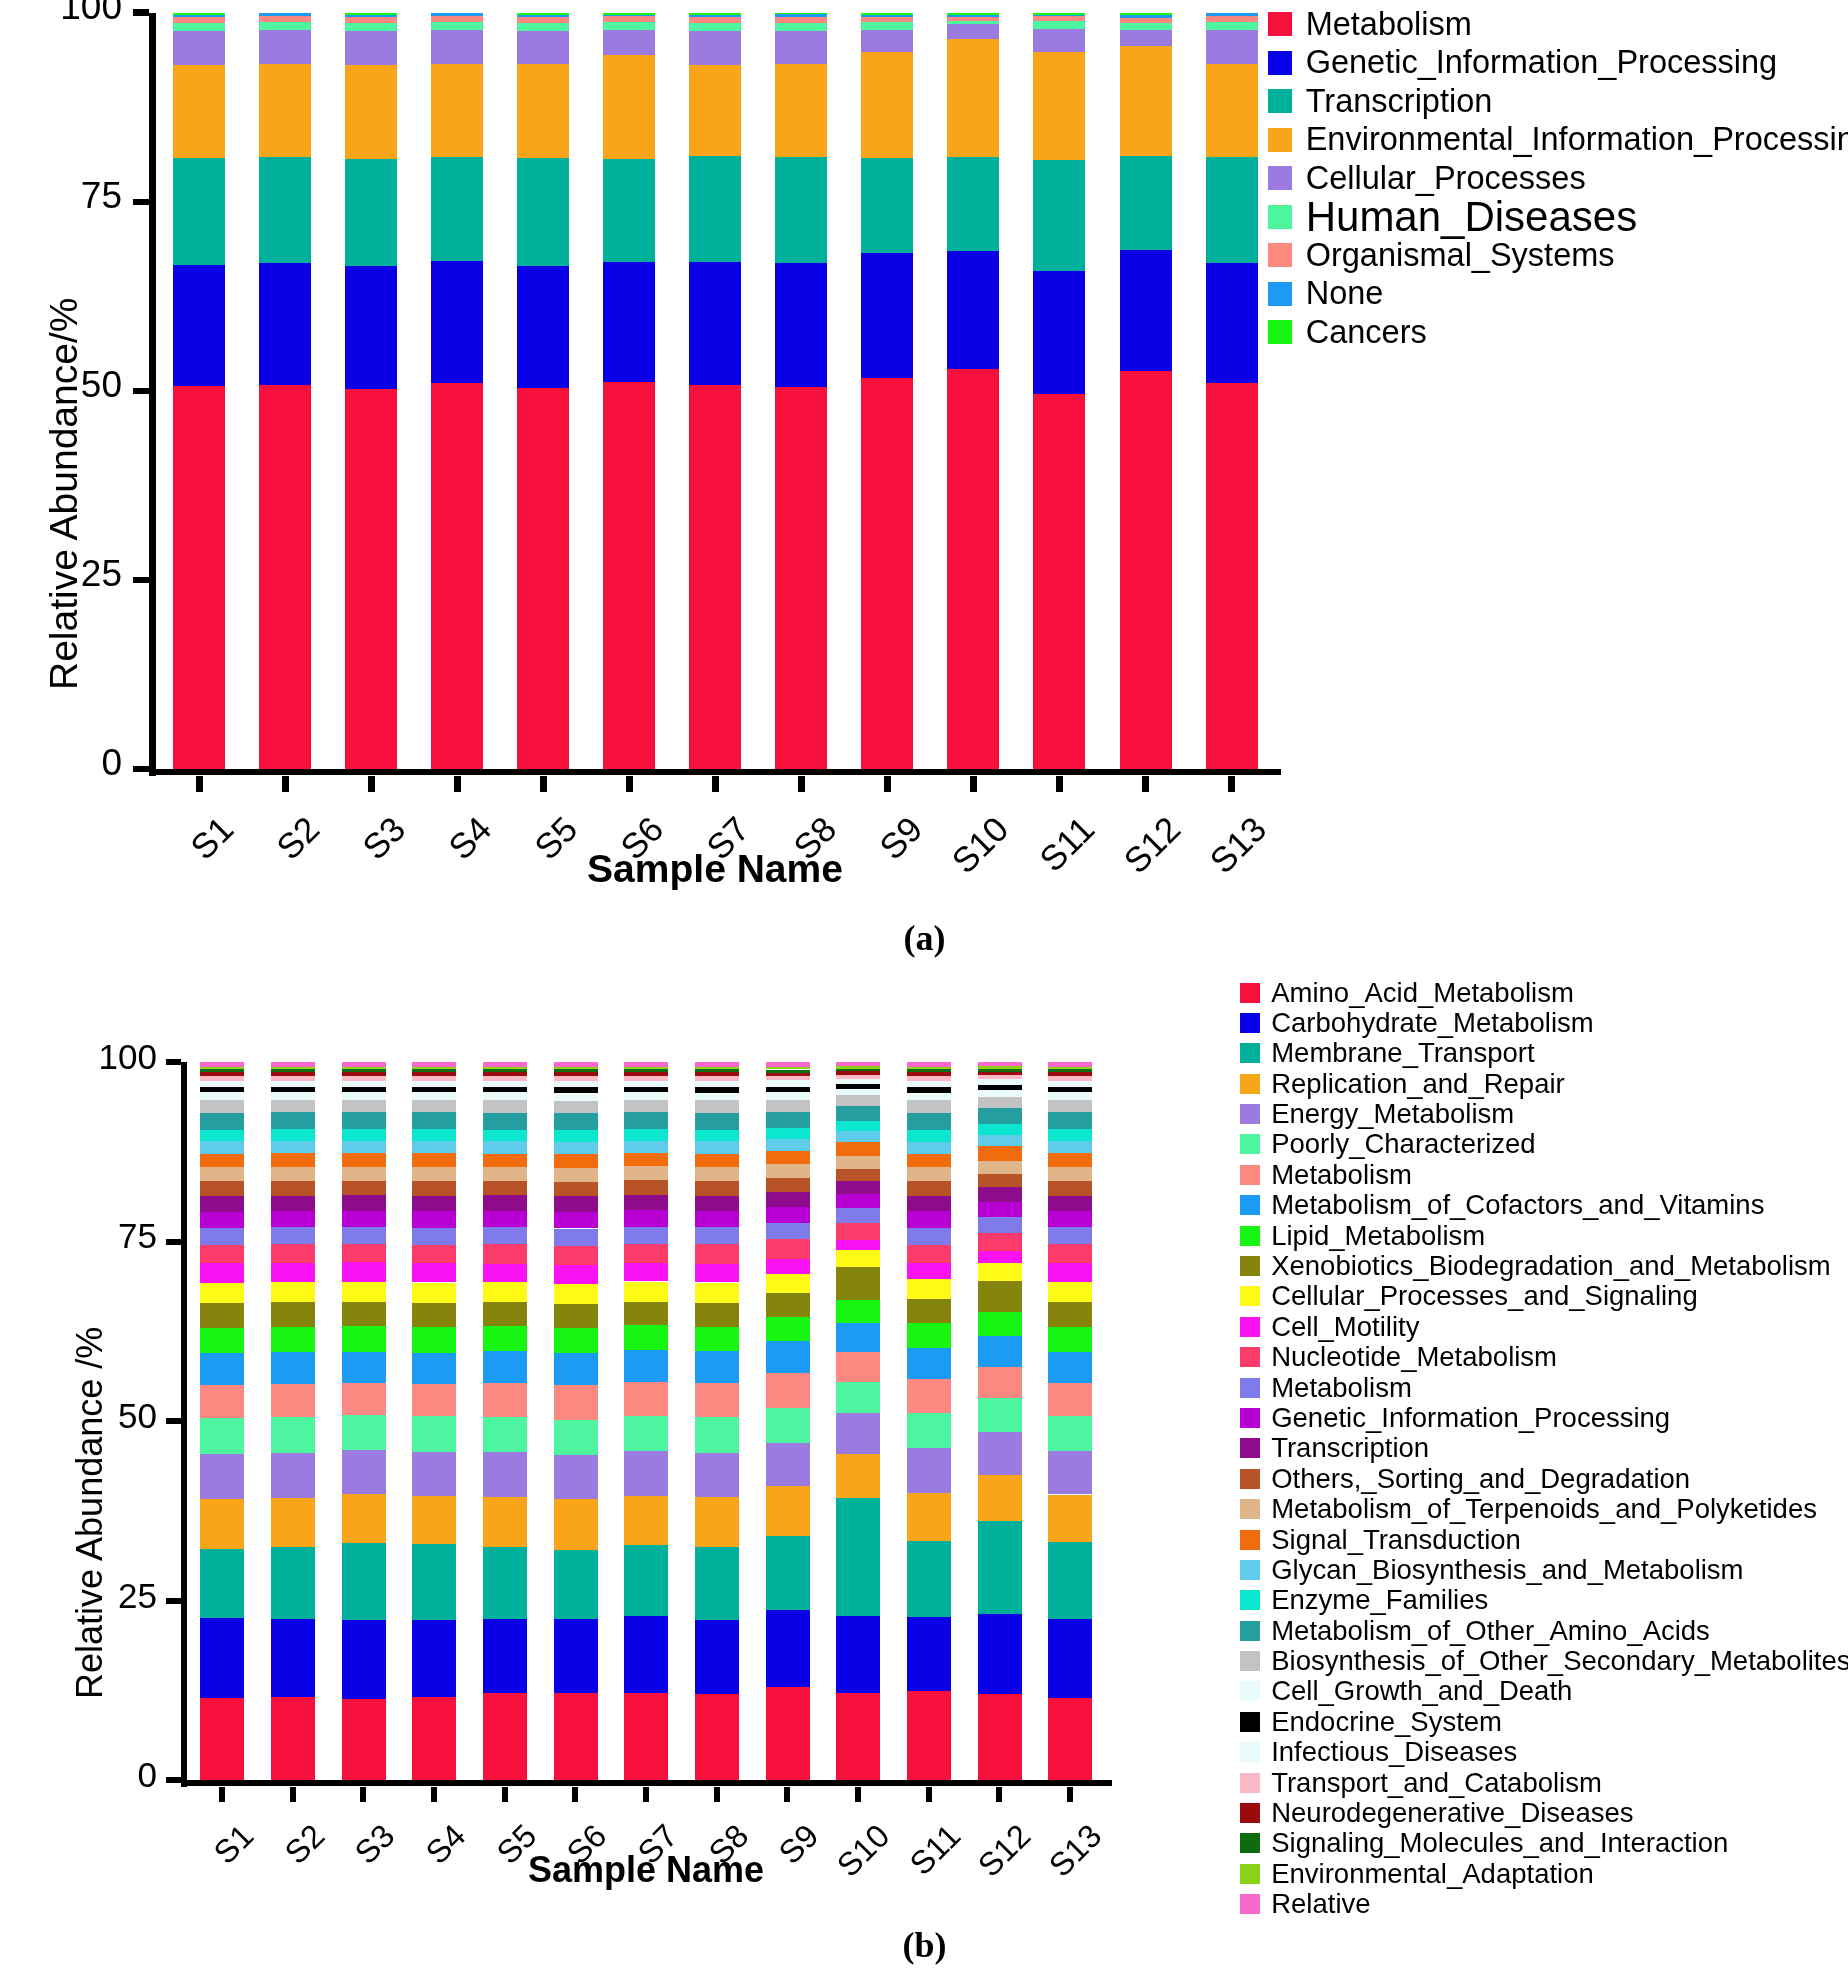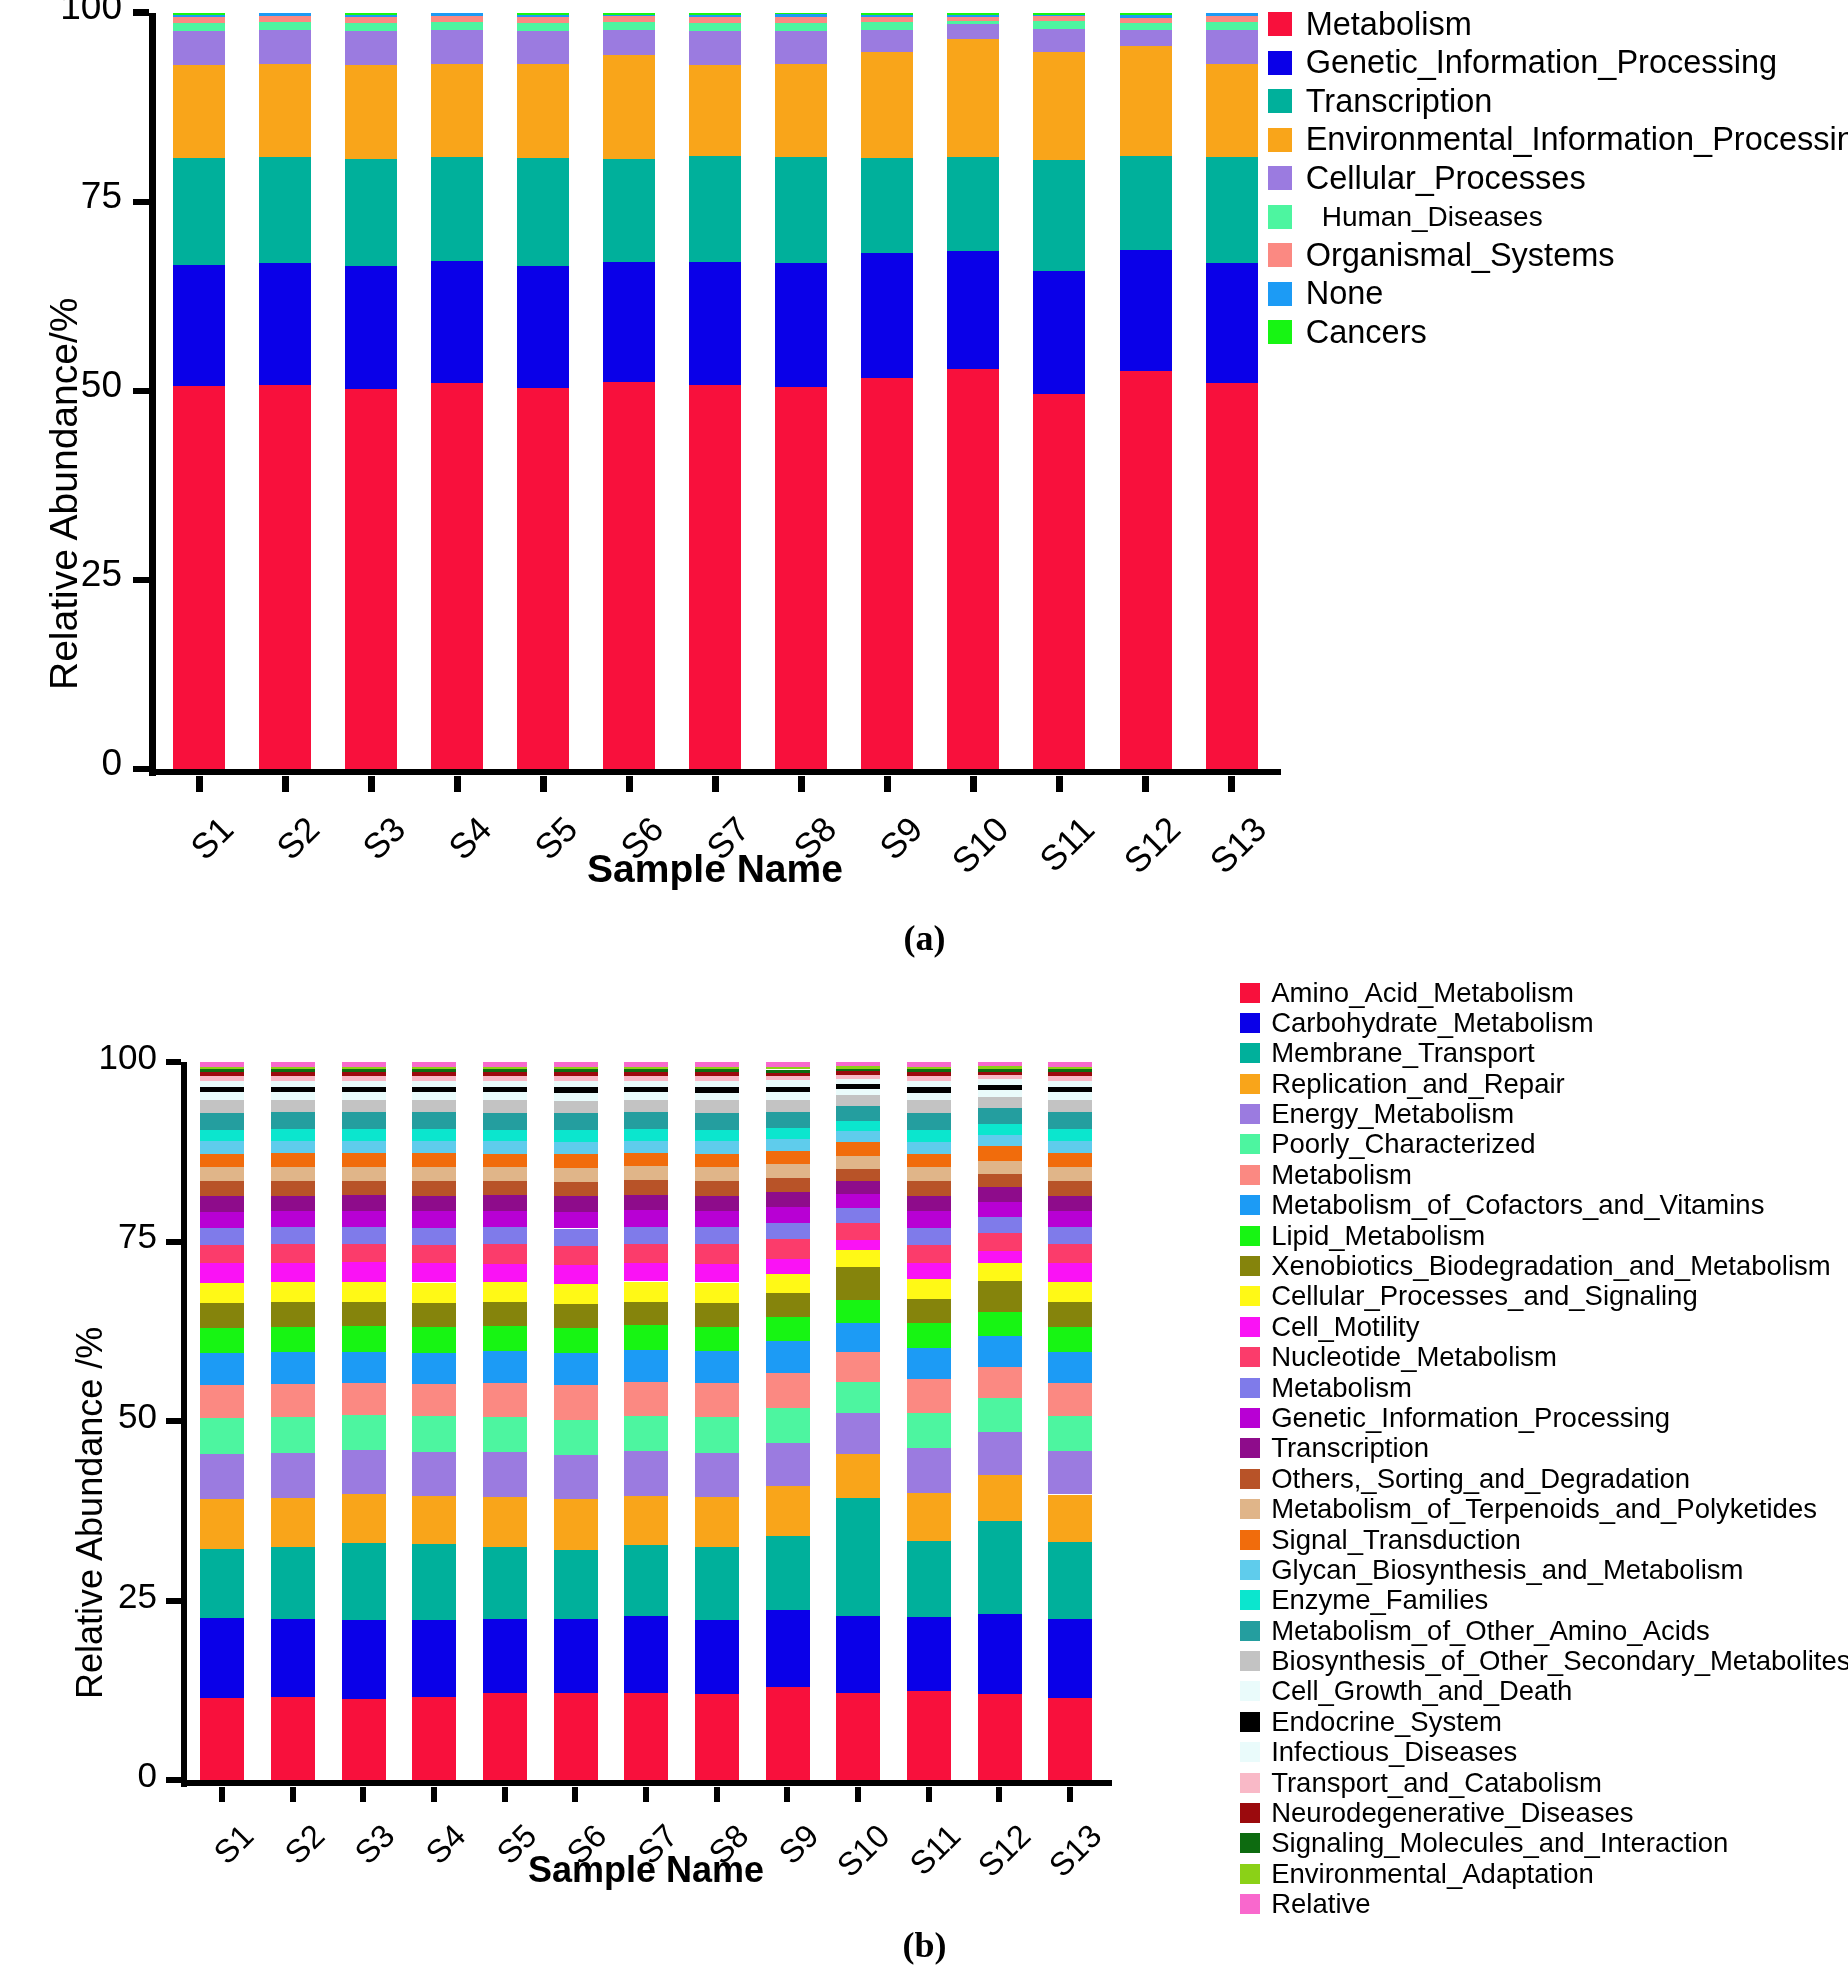--- a/index.html
+++ b/index.html
@@ -233,21 +233,21 @@
         <div class="leg-row" style="height: 31px; margin-bottom: 7.5px;">
           <span class="sw" style="width: 24px; height: 24px; background: rgb(249, 165, 26); margin-right: 13.7px;"></span>
           <span class="leg-txt" style="font-size: 32.5px; line-height: 31px;">Environmental_Information_Processing</span>
         </div>
         <div class="leg-row" style="height: 31px; margin-bottom: 7.5px;">
           <span class="sw" style="width: 24px; height: 24px; background: rgb(155, 123, 224); margin-right: 13.7px;"></span>
           <span class="leg-txt" style="font-size: 32.5px; line-height: 31px;">Cellular_Processes</span>
         </div>
         <div class="leg-row" style="height: 31px; margin-bottom: 7.5px;">
           <span class="sw" style="width: 24px; height: 24px; background: rgb(77, 245, 160); margin-right: 13.7px;"></span>
-          <span class="leg-txt" style="font-size: 28px; line-height: 31px; margin-left: 16px;">Human_Diseases</span>
+          <span class="leg-txt" style="font-size: 42px; line-height: 31px;">Human_Diseases</span>
         </div>
         <div class="leg-row" style="height: 31px; margin-bottom: 7.5px;">
           <span class="sw" style="width: 24px; height: 24px; background: rgb(251, 137, 130); margin-right: 13.7px;"></span>
           <span class="leg-txt" style="font-size: 32.5px; line-height: 31px;">Organismal_Systems</span>
         </div>
         <div class="leg-row" style="height: 31px; margin-bottom: 7.5px;">
           <span class="sw" style="width: 24px; height: 24px; background: rgb(28, 155, 245); margin-right: 13.7px;"></span>
           <span class="leg-txt" style="font-size: 32.5px; line-height: 31px;">None</span>
         </div>
         <div class="leg-row" style="height: 31px; margin-bottom: 7.5px;">

